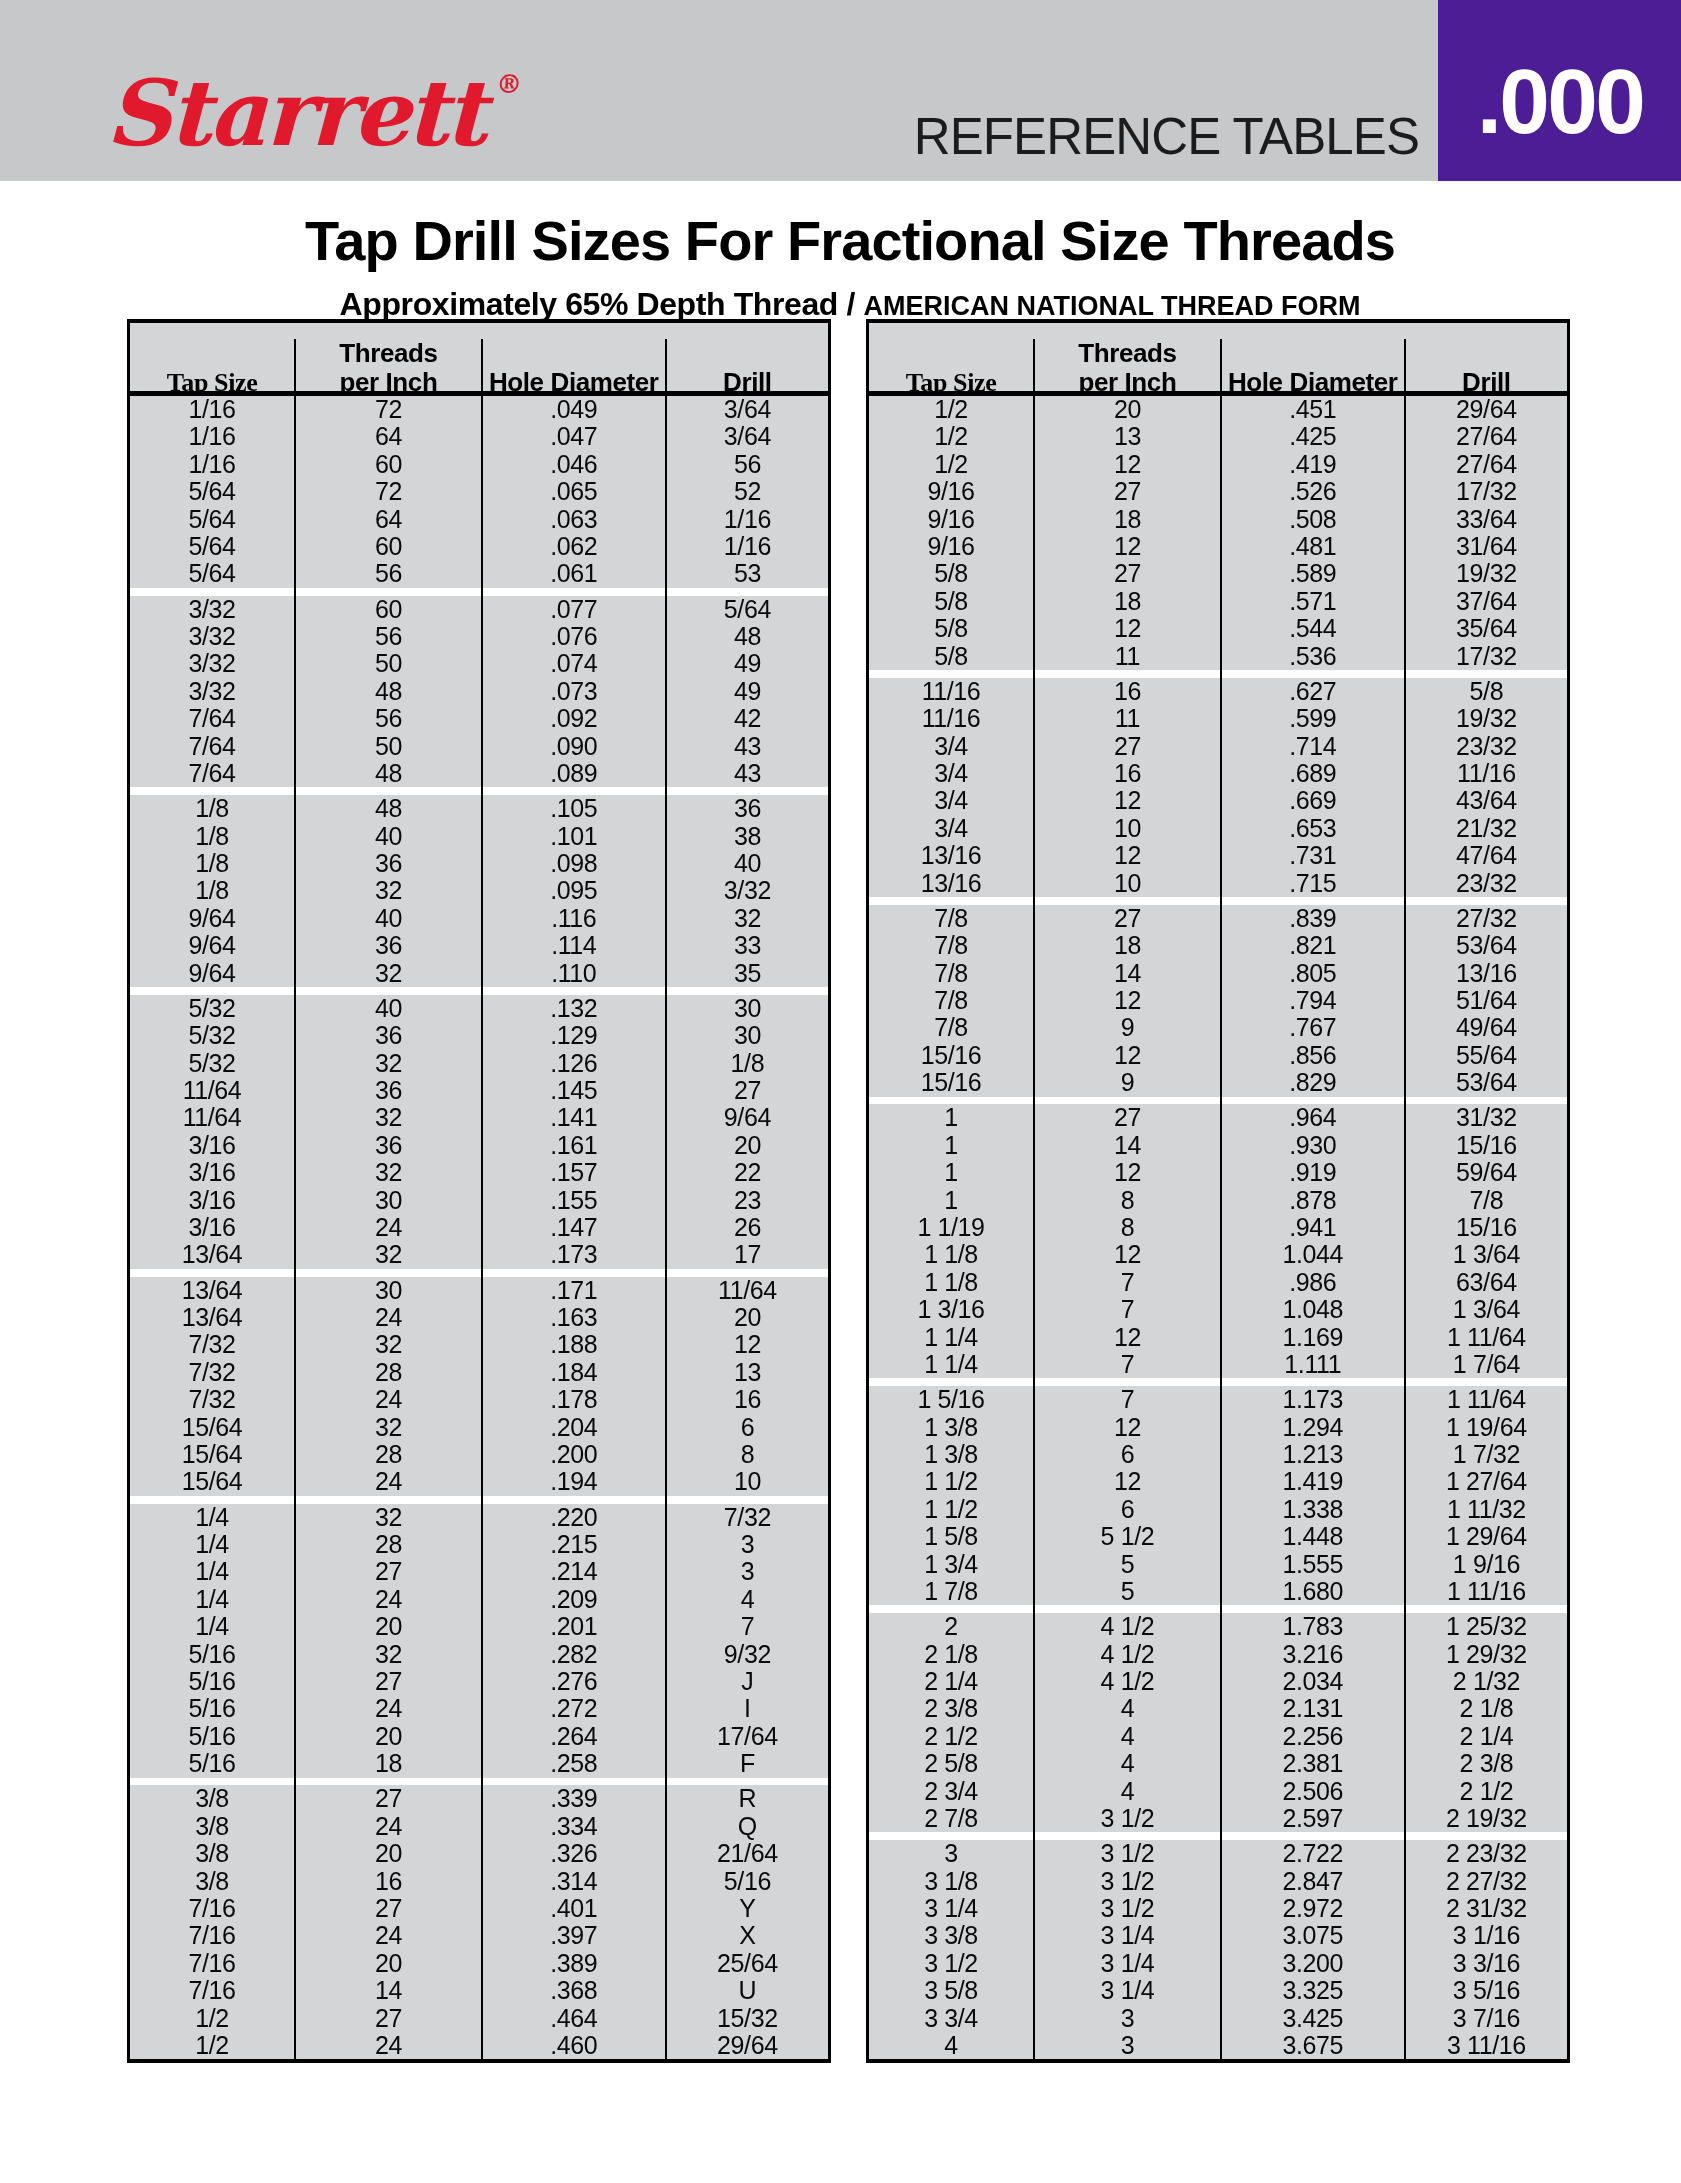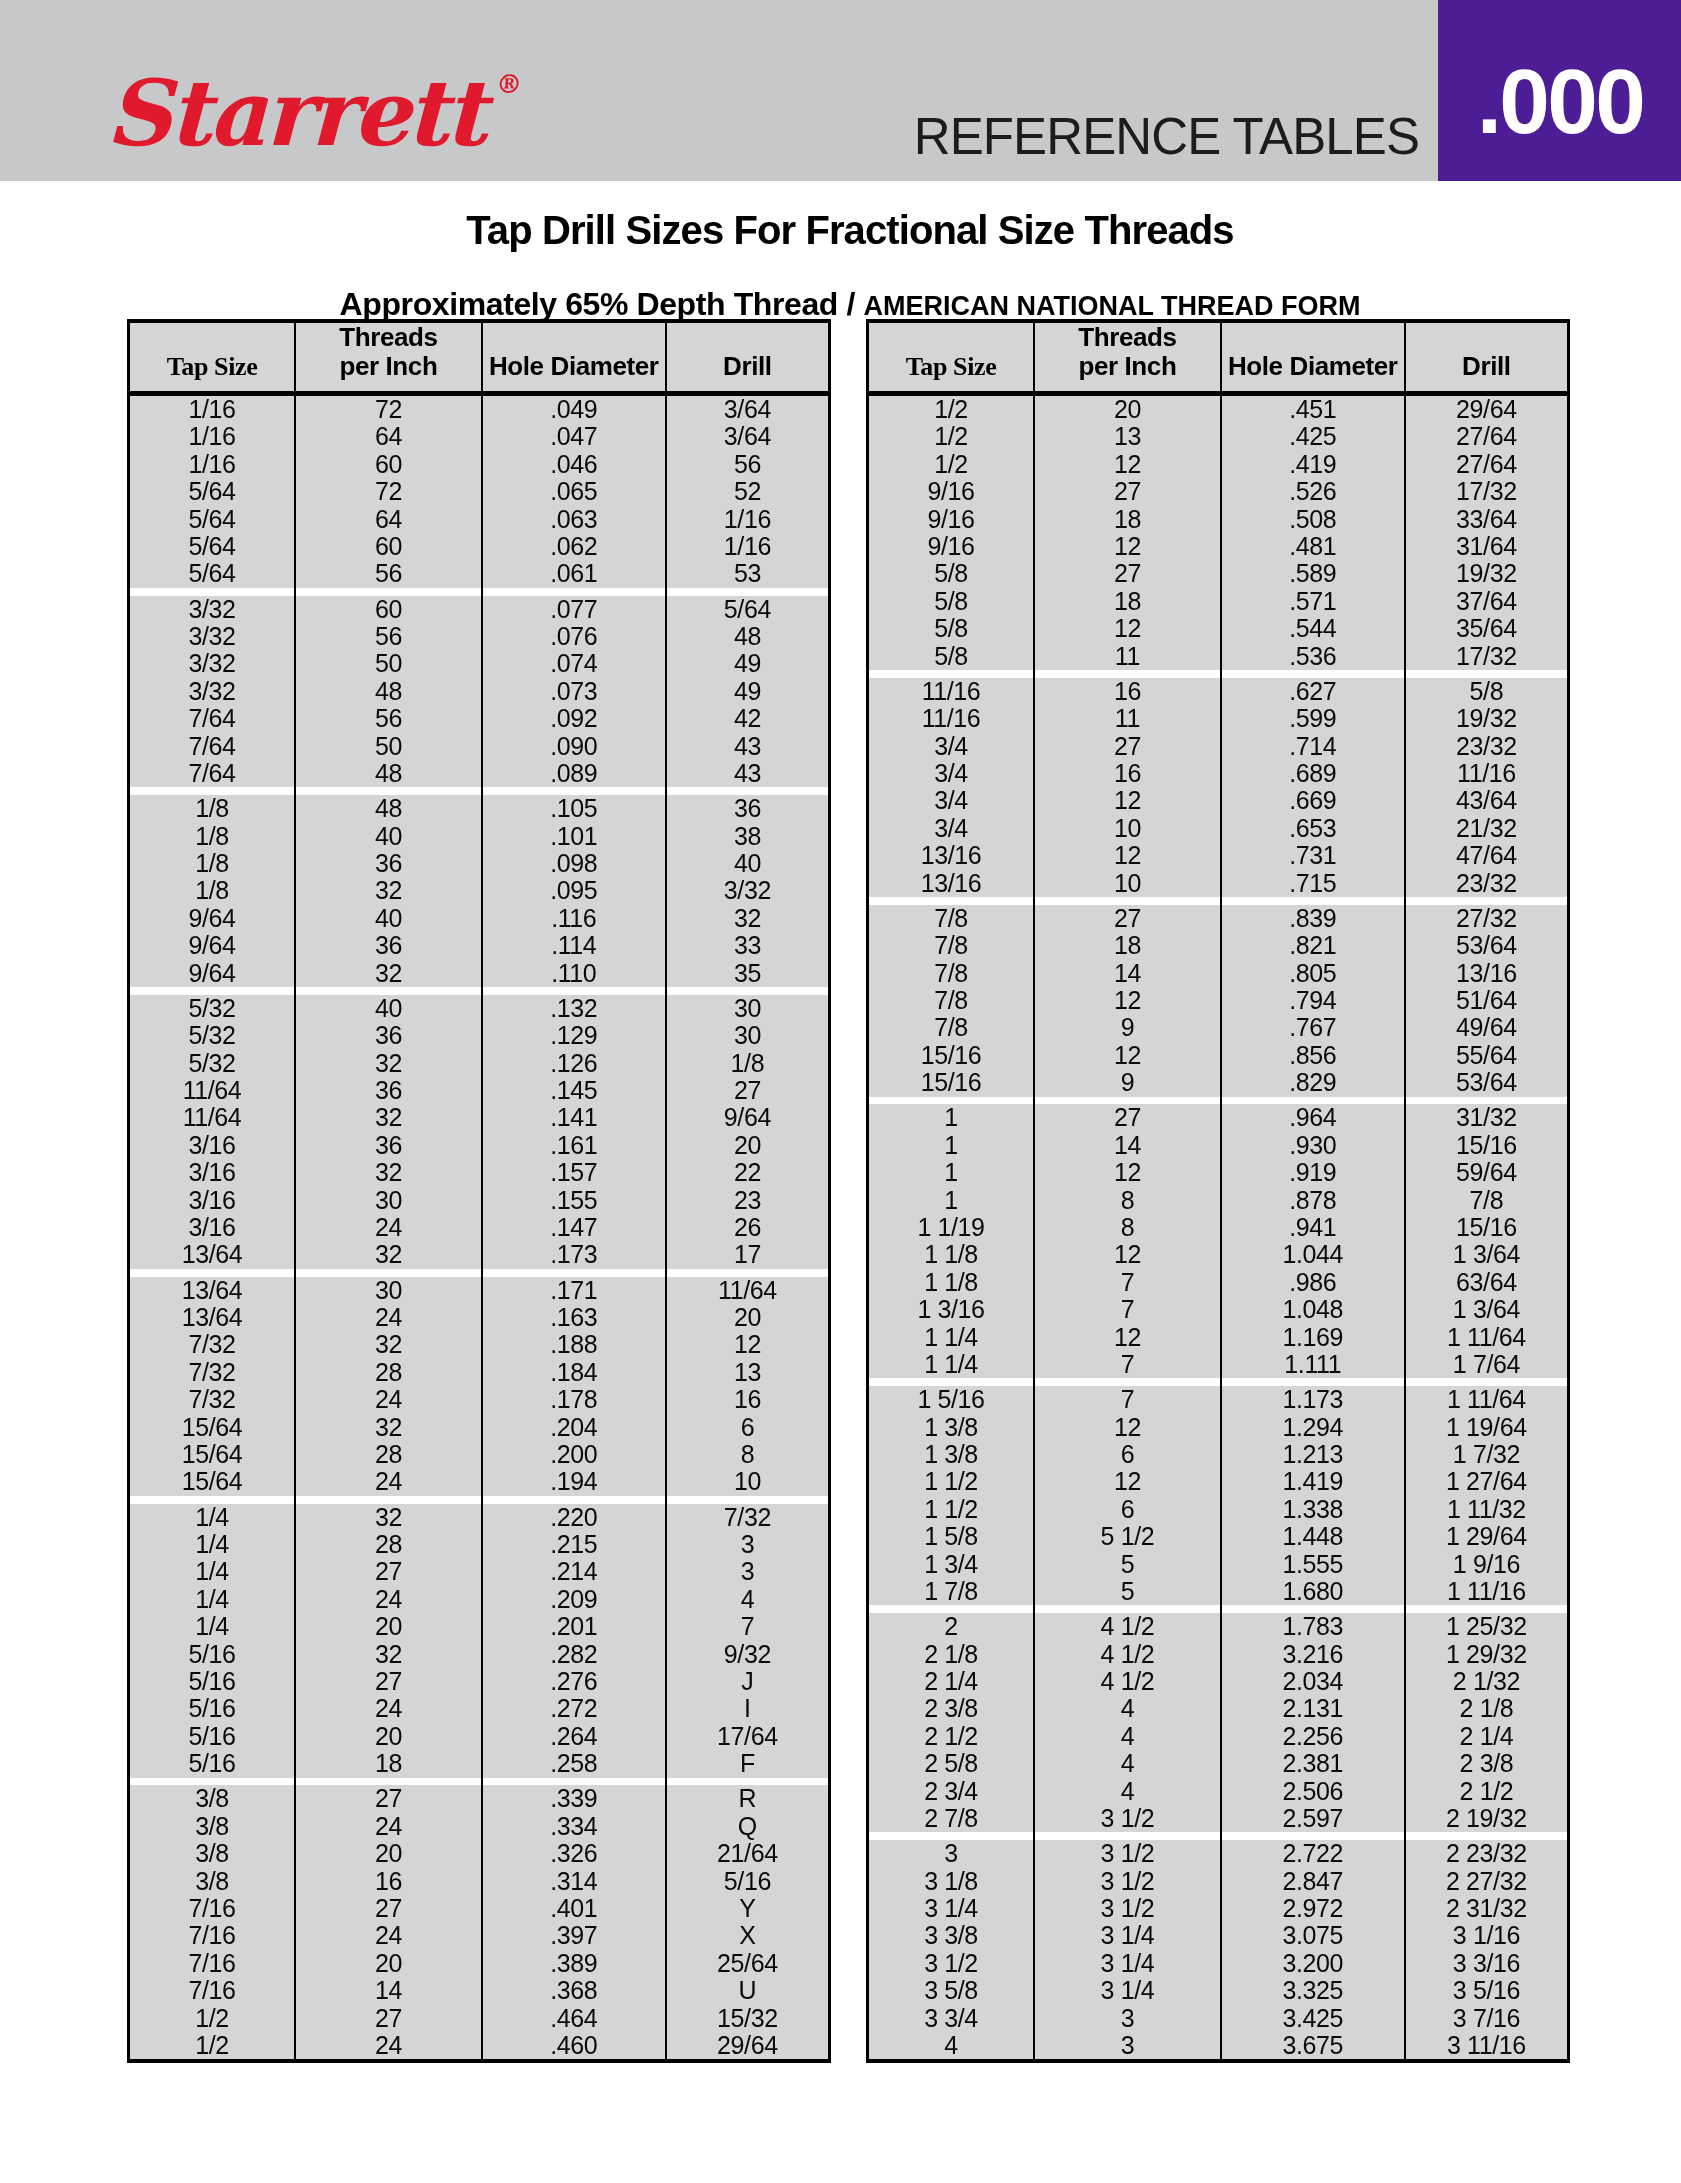--- a/index.html
+++ b/index.html
@@ -38,21 +38,21 @@
     background:#4c1d95;
     display:flex;align-items:center;justify-content:center;
   }
   .tab-box span{
     color:#ffffff;font-weight:bold;font-size:91px;
     letter-spacing:-2.6px;padding-top:23px;
   }
   
   .page-title{
     position:absolute;left:127px;top:208px;width:1446px;
-    text-align:center;font-size:40px;font-weight:bold;color:#000;
+    text-align:center;font-size:56px;font-weight:bold;color:#000;
     letter-spacing:-0.9px;
   }
   .page-subtitle{
     position:absolute;left:127px;top:286px;width:1446px;
     text-align:center;font-size:32px;font-weight:bold;color:#000;
     letter-spacing:-0.4px;
   }
   .page-subtitle .caps{font-size:27px;letter-spacing:0;}
   
   .dtable{
@@ -68,21 +68,21 @@
     display:grid;grid-template-columns:189fr 215fr 212fr 188fr;
     height:68px;background:#d4d5d7;
     border-bottom:5.2px solid #000;
   }
   .thead .hcell{
     border-left:2.6px solid #000;
     display:flex;flex-direction:column;
     align-items:center;justify-content:flex-end;
     padding-bottom:14px;
     font-size:26px;font-weight:bold;line-height:29px;
-    letter-spacing:-0.4px;color:#000;text-align:center;
+    letter-spacing:-0.4px;color:#000;text-align:center;margin-top:16px;
   }
   .thead .hcell:first-child{border-left:none;font-family:Liberation Serif, serif;}
   .tbody .row{
     display:grid;grid-template-columns:189fr 215fr 212fr 188fr;
     height:27.4px;
   }
   .tbody .row.gap{height:7.9px;}
   .tbody .cell{
     border-left:2.6px solid #000;
     background:#d4d5d7;

